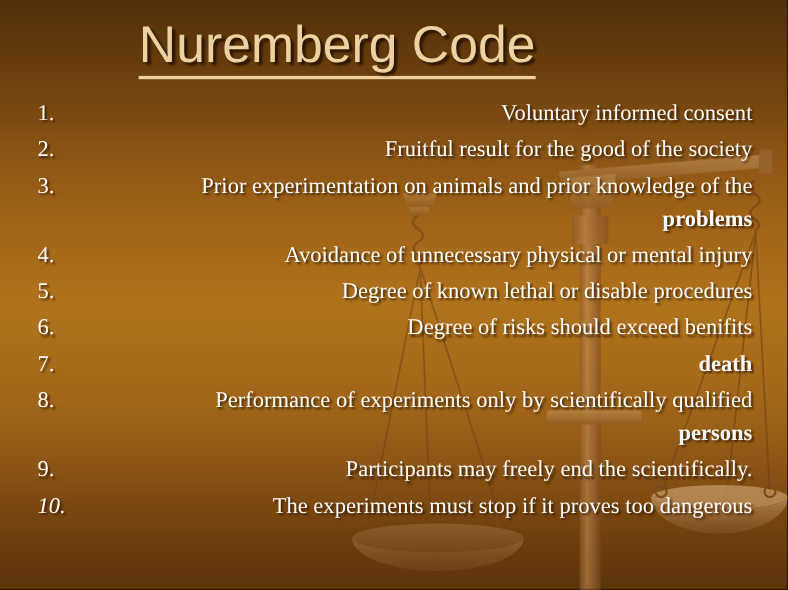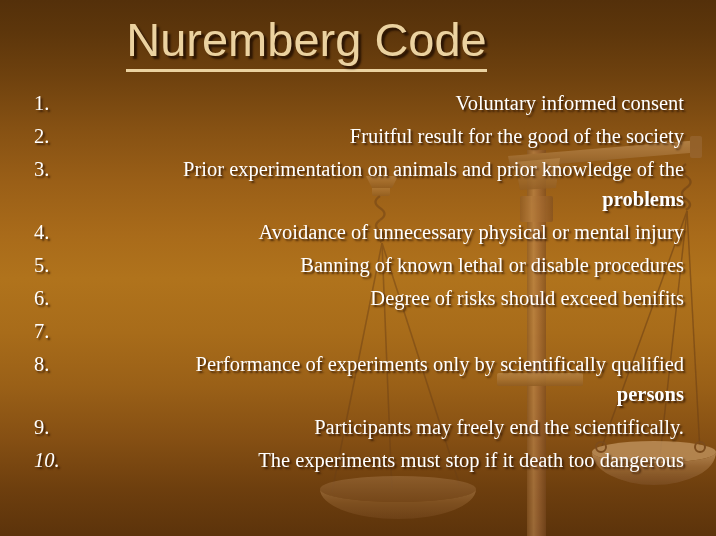--- a/index.html
+++ b/index.html
@@ -200,46 +200,47 @@
       </span>
     </div>
 
     <div class="item">
       <span class="num">4.</span>
       <span class="txt">Avoidance of unnecessary physical or mental injury</span>
     </div>
 
     <div class="item">
       <span class="num">5.</span>
-      <span class="txt">Banning of known lethal or disable procedures</span>
+      <span class="txt">Degree of known lethal or disable procedures</span>
     </div>
 
     <div class="item">
       <span class="num">6.</span>
       <span class="txt">Degree of risks should exceed benifits</span>
     </div>
 
     <div class="item">
       <span class="num">7.</span>
       <span class="txt">
+        <span class="cont">death</span>
       </span>
     </div>
 
     <div class="item">
       <span class="num">8.</span>
       <span class="txt">
         <span>Performance of experiments only by scientifically qualified</span>
         <span class="cont">persons</span>
       </span>
     </div>
 
     <div class="item">
       <span class="num">9.</span>
       <span class="txt">Participants may freely end the scientifically.</span>
     </div>
 
     <div class="item">
       <span class="num wide">10.</span>
-      <span class="txt">The experiments must stop if it death too dangerous</span>
+      <span class="txt">The experiments must stop if it proves too dangerous</span>
     </div>
 
   </div>
 </div>
 
 </body></html>

